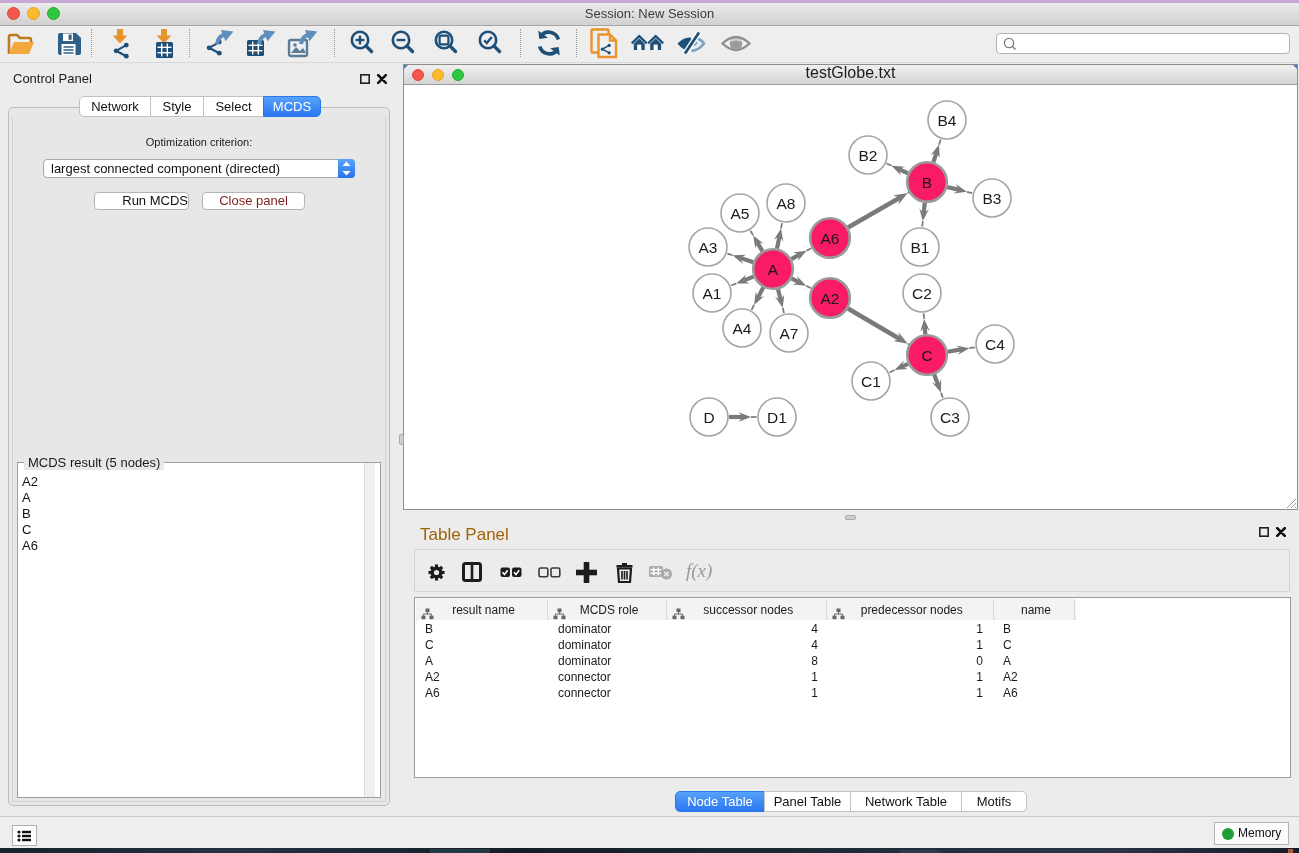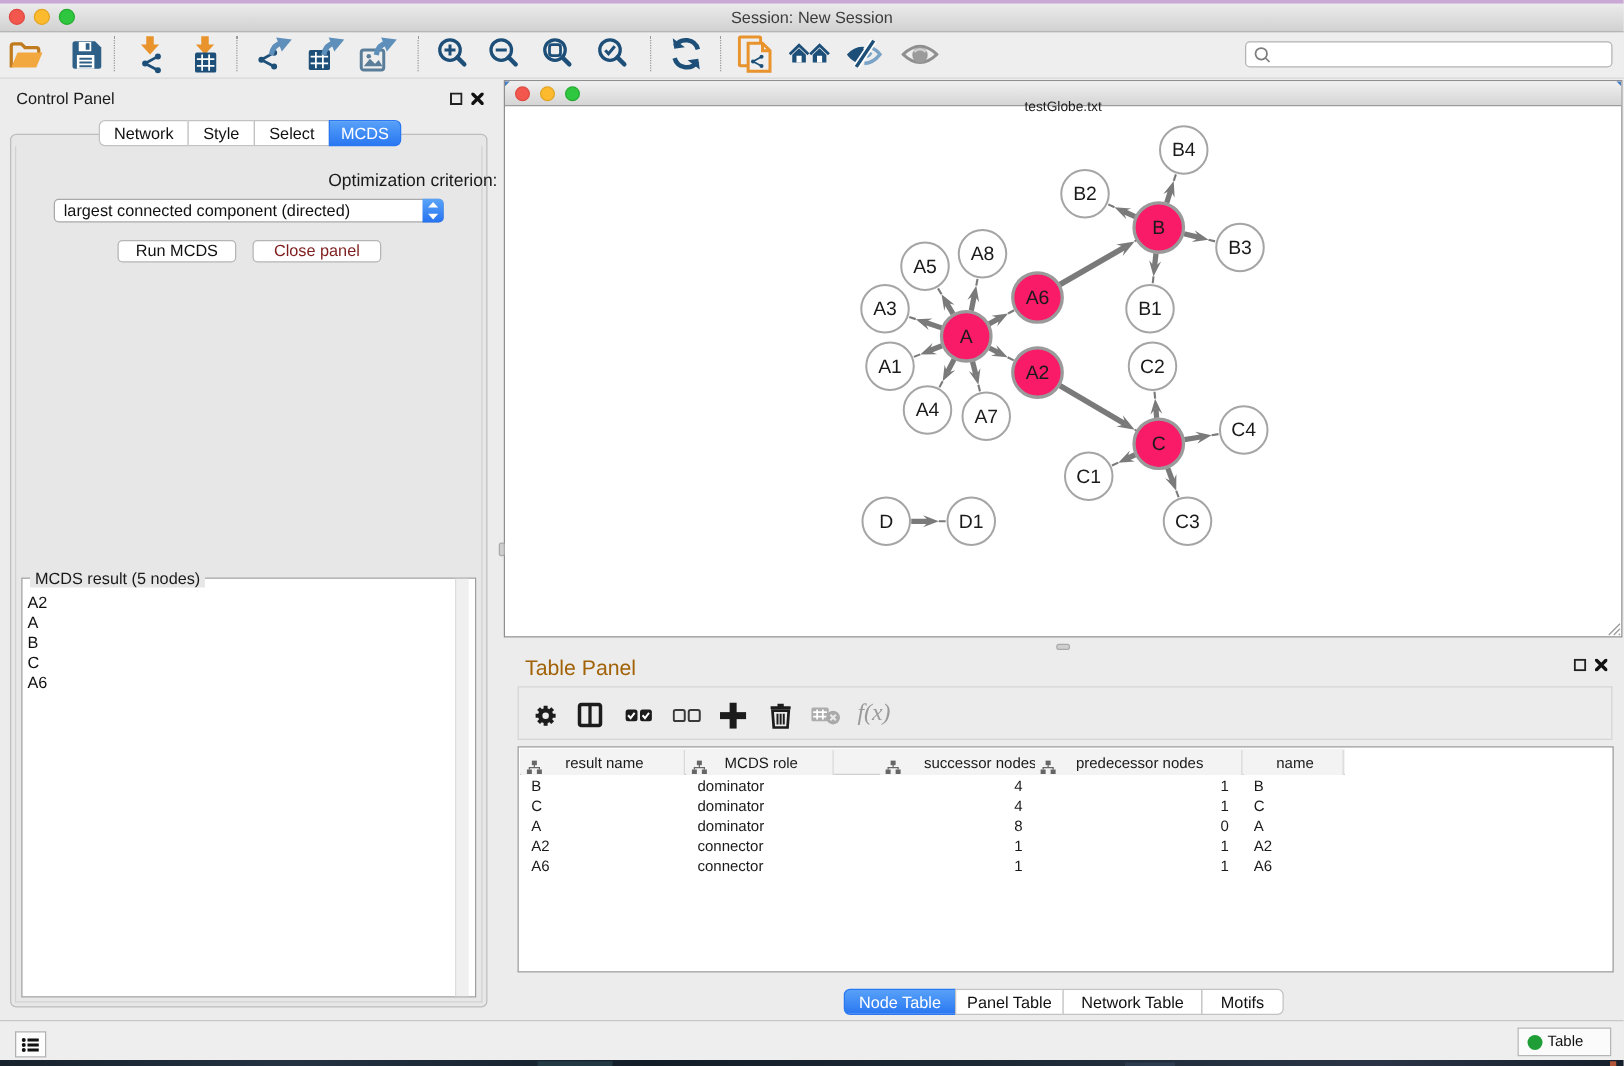--- a/index.html
+++ b/index.html
@@ -161,41 +161,41 @@
   </svg>
 
 <div class="abs" style="left:8px;top:107px;width:382px;height:699px;background:#e7e7e7;border:1px solid #bdbdbd;border-radius:5px"></div>
 <div class="abs" style="left:12px;top:117px;width:374px;height:685px;border:1px solid #d2d2d2;border-top:none"></div>
 
 <div class="tab" style="left:79px;width:72px;border-radius:5px 0 0 5px">Network</div>
 <div class="tab" style="left:150px;width:54px">Style</div>
 <div class="tab" style="left:203px;width:61px">Select</div>
 <div class="tab blue" style="left:263px;width:58px;border-radius:0 5px 5px 0">MCDS</div>
 
-<div class="abs" style="left:0;top:136px;width:398px;text-align:right;font-size:14px;color:#1a1a1a">Optimization criterion:</div>
+<div class="abs" style="left:0;top:136px;width:398px;text-align:center;font-size:11px;color:#1a1a1a">Optimization criterion:</div>
 <div class="abs" style="left:43px;top:159px;width:312px;height:19px;background:#fff;border:1px solid #a9a9a9;border-radius:4px;font-size:13px;line-height:17px;padding-left:7px;color:#111">largest connected component (directed)</div>
 <div class="abs" style="left:338px;top:159px;width:17px;height:19px;background:linear-gradient(#5aa4f9,#2673f0);border-radius:0 4px 4px 0"></div>
 <svg class="abs" style="left:340px;top:161px" width="13" height="15">
     <path d="M6.5 0.5 L10.5 5 h-8 z" fill="#fff"></path>
     <path d="M6.5 14.5 L10.5 10 h-8 z" fill="#fff"></path>
   </svg>
-<div class="abs" style="left:94px;top:192px;width:95px;height:18px;background:#fff;border:1px solid #b5b5b5;border-radius:4px;font-size:13px;text-align:center;line-height:16px;color:#111">Run MCDS</div>
+<div class="abs" style="left:94px;top:192px;width:95px;height:18px;background:#fff;border:1px solid #b5b5b5;border-radius:4px;font-size:13px;text-align:right;line-height:16px;color:#111">Run MCDS</div>
 <div class="abs" style="left:202px;top:192px;width:103px;height:18px;background:#fff;border:1px solid #b5b5b5;border-radius:4px;font-size:13px;text-align:center;line-height:16px;color:#7f1d1d">Close panel</div>
 
 <div class="abs" style="left:17px;top:462px;width:364px;height:336px;border:1px solid #9e9e9e;background:#fff"></div>
 <div class="abs" style="left:24px;top:455px;background:#e7e7e7;padding:0 4px;font-size:13px;color:#1a1a1a">MCDS result (5 nodes)</div>
 <div class="abs" style="left:364px;top:463px;width:11px;height:334px;background:#f0f0f0;border-left:1px solid #dcdcdc"></div>
 <div class="abs" style="left:22px;top:474px;font-size:13px;color:#111;line-height:16px">A2<br>A<br>B<br>C<br>A6</div>
 
 <div class="abs" style="left:403px;top:64px;width:895px;height:446px;background:#fff;border:1px solid #8e8e8e"></div>
 <div class="abs" style="left:404px;top:65px;width:893px;height:20px;background:linear-gradient(#f0f0f0,#d5d5d5);border-bottom:1px solid #9c9c9c"></div>
 <div style="position:absolute;left:411.8px;top:68.8px;width:12.4px;height:12.4px;border-radius:50%;background:#f2564d;border:1px solid #dd4a41;box-sizing:border-box"></div>
 <div style="position:absolute;left:431.8px;top:68.8px;width:12.4px;height:12.4px;border-radius:50%;background:#fcbb2f;border:1px solid #e2a422;box-sizing:border-box"></div>
 <div style="position:absolute;left:451.8px;top:68.8px;width:12.4px;height:12.4px;border-radius:50%;background:#2fc73f;border:1px solid #26ab31;box-sizing:border-box"></div>
-<div class="abs" style="left:404px;top:80px;width:893px;text-align:center;font-size:11px;color:#1c1c1c">testGlobe.txt</div>
+<div class="abs" style="left:404px;top:64px;width:893px;text-align:center;font-size:16px;color:#1c1c1c">testGlobe.txt</div>
 <svg class="abs" style="left:404px;top:65px" width="4" height="4">
     <path d="M0 0 h4 l-4 4 z" fill="#4a7ec0"></path>
   </svg>
 <svg class="abs" style="left:1293px;top:65px" width="4" height="4">
     <path d="M0 0 h4 v4 z" fill="#4a7ec0"></path>
   </svg>
 <svg width="893" height="424" style="position:absolute;left:405px;top:85px" font-family="Liberation Sans, sans-serif">
     <line x1="528.4" y1="77.2" x2="531.6" y2="67.1" stroke="#7a7a7a" stroke-width="4.2"></line>
     <polygon points="534.0,59.7 534.7,73.1 531.6,67.1 525.6,70.2" fill="#7a7a7a"></polygon>
     <line x1="534.0" y1="59.7" x2="535.7" y2="54.5" stroke="#7a7a7a" stroke-width="1.7"></line>
@@ -376,21 +376,21 @@
         <rect x="0.5" y="7.6" width="4" height="3.6" fill="#666"></rect>
         <rect x="8.5" y="7.6" width="4" height="3.6" fill="#666"></rect>
         <path d="M6.5 4 v2 M2.5 7.6 v-1.6 h8 v1.6" fill="none" stroke="#666" stroke-width="1"></path>
       </svg></div><span>result name</span></div>
 <div class="hc" style="left:549px;width:118px"><div style="position:absolute;left:4px;top:4px"><svg width="13" height="12" viewBox="0 0 13 12" style="vertical-align:-2px">
         <rect x="4.5" y="0.5" width="4" height="3.6" fill="#666"></rect>
         <rect x="0.5" y="7.6" width="4" height="3.6" fill="#666"></rect>
         <rect x="8.5" y="7.6" width="4" height="3.6" fill="#666"></rect>
         <path d="M6.5 4 v2 M2.5 7.6 v-1.6 h8 v1.6" fill="none" stroke="#666" stroke-width="1"></path>
       </svg></div><span>MCDS role</span></div>
-<div class="hc" style="left:704px;width:158.5px"><div style="position:absolute;left:4px;top:4px"><svg width="13" height="12" viewBox="0 0 13 12" style="vertical-align:-2px">
+<div class="hc" style="left:668px;width:158.5px"><div style="position:absolute;left:4px;top:4px"><svg width="13" height="12" viewBox="0 0 13 12" style="vertical-align:-2px">
         <rect x="4.5" y="0.5" width="4" height="3.6" fill="#666"></rect>
         <rect x="0.5" y="7.6" width="4" height="3.6" fill="#666"></rect>
         <rect x="8.5" y="7.6" width="4" height="3.6" fill="#666"></rect>
         <path d="M6.5 4 v2 M2.5 7.6 v-1.6 h8 v1.6" fill="none" stroke="#666" stroke-width="1"></path>
       </svg></div><span>successor nodes</span></div>
 <div class="hc" style="left:827.5px;width:166.5px"><div style="position:absolute;left:4px;top:4px"><svg width="13" height="12" viewBox="0 0 13 12" style="vertical-align:-2px">
         <rect x="4.5" y="0.5" width="4" height="3.6" fill="#666"></rect>
         <rect x="0.5" y="7.6" width="4" height="3.6" fill="#666"></rect>
         <rect x="8.5" y="7.6" width="4" height="3.6" fill="#666"></rect>
         <path d="M6.5 4 v2 M2.5 7.6 v-1.6 h8 v1.6" fill="none" stroke="#666" stroke-width="1"></path>
@@ -430,19 +430,19 @@
 <div class="abs" style="left:0;top:816px;width:1299px;height:32px;background:#eeeeee;border-top:1px solid #c8c8c8"></div>
 <div class="abs" style="left:12px;top:825px;width:25px;height:21px;background:#fdfdfd;border:1px solid #b0b0b0"></div>
 <svg class="abs" style="left:17px;top:830px" width="15" height="12">
 <circle cx="2" cy="2" r="1.6" fill="#111"></circle>
     <circle cx="2" cy="6" r="1.6" fill="#111"></circle>
     <circle cx="2" cy="10" r="1.6" fill="#111"></circle>
 <rect x="5" y="0.8" width="9" height="2.4" fill="#111"></rect>
     <rect x="5" y="4.8" width="9" height="2.4" fill="#111"></rect>
     <rect x="5" y="8.8" width="9" height="2.4" fill="#111"></rect>
   </svg>
-<div class="abs" style="left:1214px;top:822px;width:75px;height:23px;background:#fbfbfb;border:1px solid #b5b5b5;font-size:12px;color:#111;line-height:21px;padding-left:23px">Table</div>
+<div class="abs" style="left:1214px;top:822px;width:75px;height:23px;background:#fbfbfb;border:1px solid #b5b5b5;font-size:12px;color:#111;line-height:21px;padding-left:23px">Memory</div>
 <div class="abs" style="left:1222px;top:828px;width:12px;height:12px;border-radius:50%;background:#1f9e37"></div>
 
 <div class="abs" style="left:0;top:848px;width:1299px;height:5px;background:linear-gradient(90deg,#17222c,#243242 18%,#131d28 40%,#1d2a36 62%,#2a3446 85%,#151e2a)"></div>
 <div class="abs" style="left:1288px;top:849px;width:5px;height:4px;background:#b2543a"></div>
 <div class="abs" style="left:430px;top:849px;width:60px;height:4px;background:#2c4a52;opacity:.6"></div>
 <div class="abs" style="left:900px;top:850px;width:40px;height:3px;background:#3a4a62;opacity:.5"></div>
 
 </body></html>

